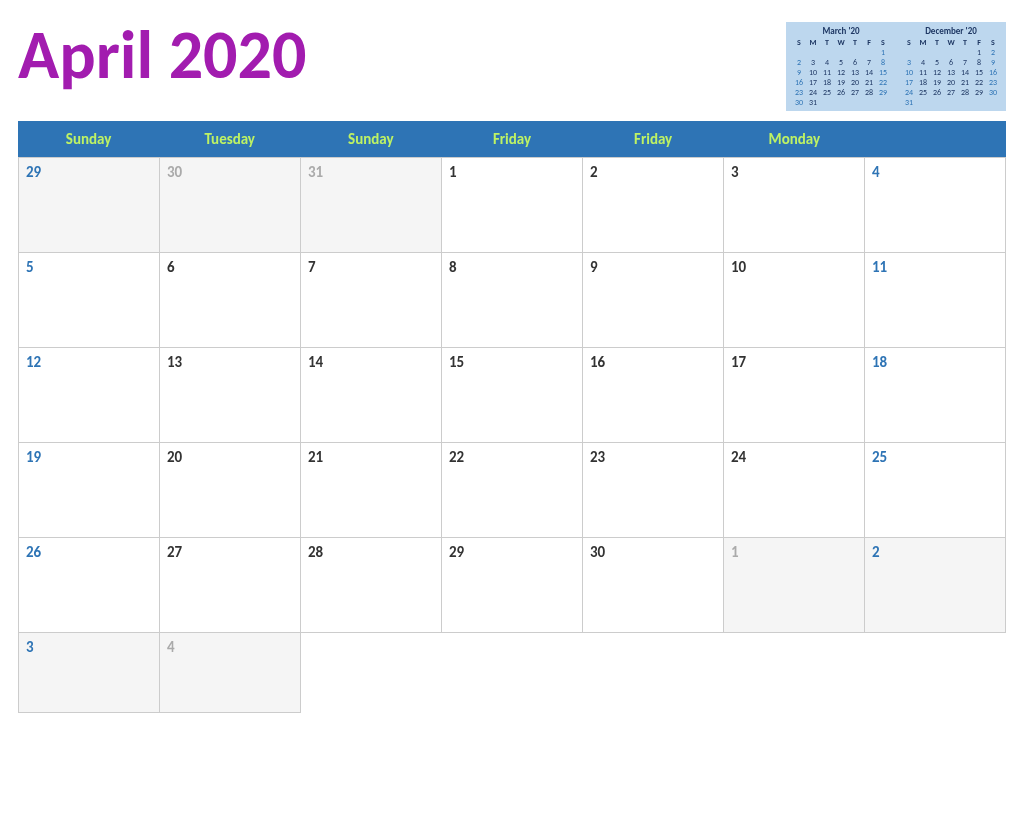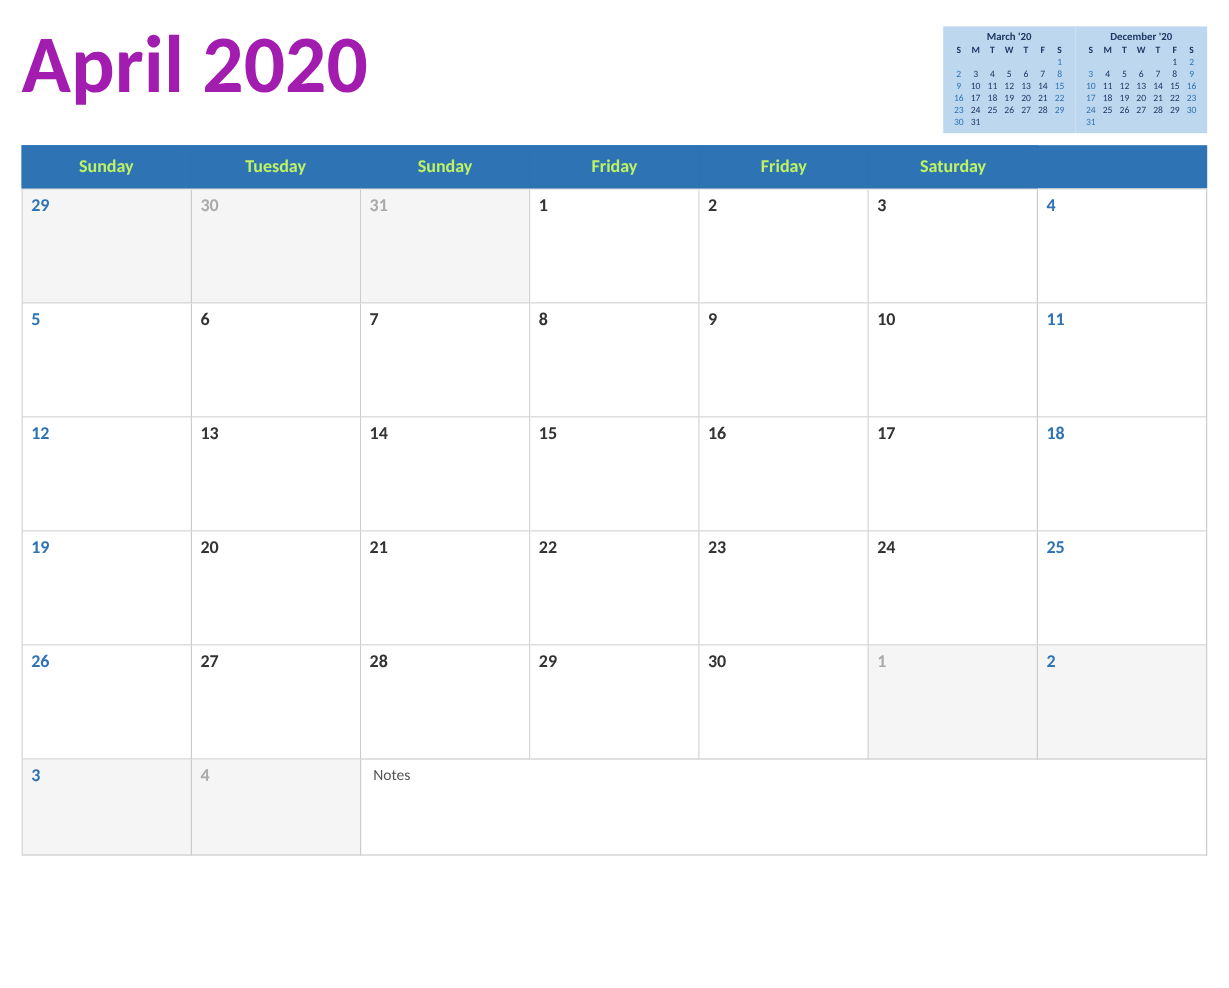--- a/index.html
+++ b/index.html
@@ -285,21 +285,21 @@
     </div>
 </div>
 
 <div class="calendar-wrapper">
   <div class="cal-header-row">
   <div class="cal-header-cell">Sunday</div>
       <div class="cal-header-cell">Tuesday</div>
       <div class="cal-header-cell">Sunday</div>
       <div class="cal-header-cell">Friday</div>
       <div class="cal-header-cell">Friday</div>
-      <div class="cal-header-cell">Saturday</div>
+      <div class="cal-header-cell">Monday</div>
     </div>
   <div class="cal-body">
   <div class="cal-row">
         <div class="cal-cell weekend-blue">
           <span class="day-num out-month">29</span>
         </div>
         <div class="cal-cell">
           <span class="day-num out-month">30</span>
         </div>
         <div class="cal-cell">
@@ -410,16 +410,15 @@
           <span class="day-num out-month">2</span>
         </div>
       </div>
       <div class="cal-row notes-row">
         <div class="cal-cell weekend-blue">
           <span class="day-num out-month">3</span>
         </div>
         <div class="cal-cell">
           <span class="day-num out-month">4</span>
         </div>
-        <div class="notes-cell">Notes</div>
       </div>
     </div>
 </div>
 
 </body></html>

